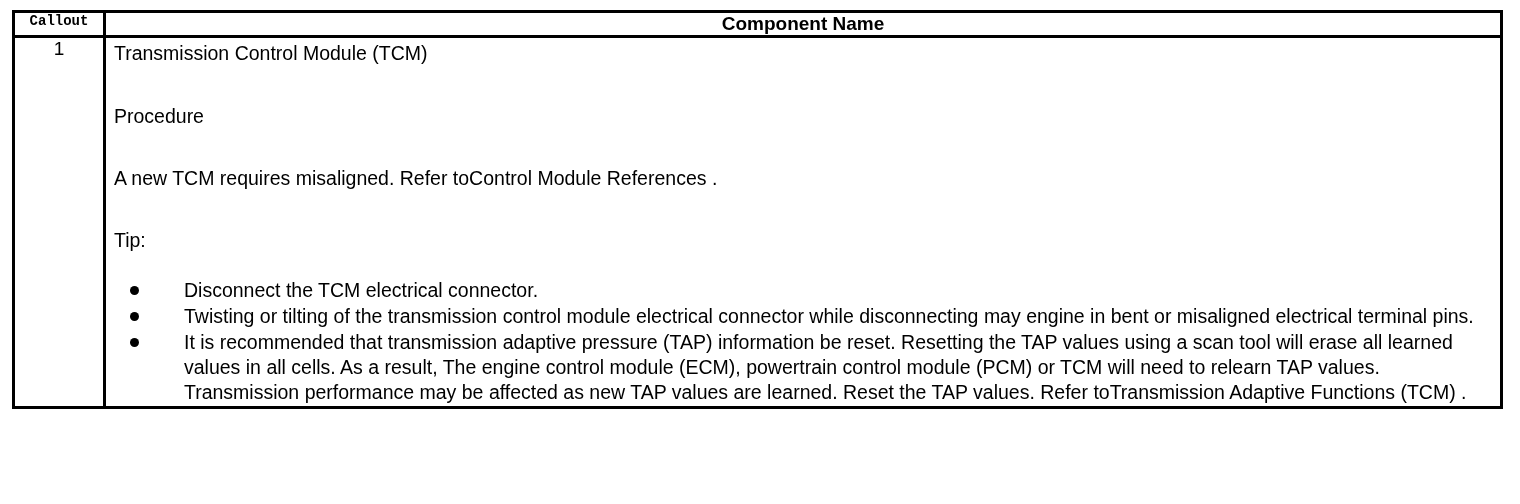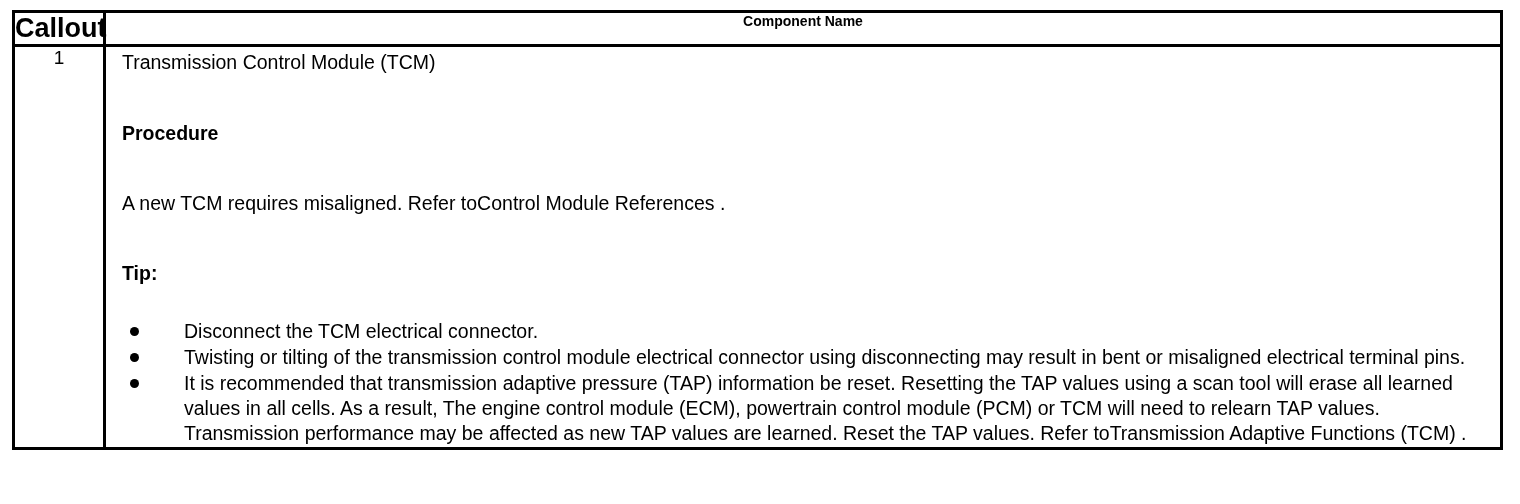--- a/index.html
+++ b/index.html
@@ -35,29 +35,30 @@
   table.component-table td,
   table.component-table th {
     border: 3px solid #000000;
     vertical-align: top;
     padding: 0;
     background: #ffffff;
   }
 
   th.col-callout {
     width: 88px;
-    font-size: 27px;
+    font-size: 14px;
     font-weight: bold;
     text-align: center;
     padding: 5px 0 6px 0;
     letter-spacing: 0px;
+    font-family: Liberation Mono, monospace;
   }
 
   th.col-component {
-    font-size: 14px;
+    font-size: 19px;
     font-weight: bold;
     text-align: center;
     padding: 5px 0 6px 0;
   }
 
   td.callout-cell {
     width: 88px;
     text-align: center;
     vertical-align: middle;
     font-size: 19px;
@@ -65,29 +66,29 @@
   }
 
   td.body-cell {
     padding: 12px 0 10px 10px;
     font-size: 19.5px;
     line-height: 1.28;
   }
 
   .para {
     margin: 0 7px 0 0;
-    padding: 16px;
+    padding: 8px;
   }
 
   .para.title      { padding-top: 3px; }
   .para.spacer-a   { padding-top: 30px; }
   .para.spacer-b   { padding-top: 29px; }
   .para.spacer-c   { padding-top: 29px; }
 
-  .bold { font-weight: bold; }
+  .bold { font-weight: normal; }
 
   ul.tip-list {
     list-style: none;
     margin: 17px 0 0 0;
     padding: 0 0 0 0;
   }
 
   ul.tip-list li {
     position: relative;
     padding-left: 78px;
@@ -135,21 +136,21 @@
 
           <p class="para spacer-c bold">Tip:</p>
 
           <ul class="tip-list">
             <li>
               <span class="bullet"></span>
               <span class="li-text">Disconnect the TCM electrical connector.</span>
             </li>
             <li>
               <span class="bullet"></span>
-              <span class="li-text">Twisting or tilting of the transmission control module electrical connector using disconnecting may result in bent or misaligned electrical terminal pins.</span>
+              <span class="li-text">Twisting or tilting of the transmission control module electrical connector while disconnecting may engine in bent or misaligned electrical terminal pins.</span>
             </li>
             <li>
               <span class="bullet"></span>
               <span class="li-text">It is recommended that transmission adaptive pressure (TAP) information be reset. Resetting the TAP values using a scan tool will erase all learned values in all cells. As a result, The engine control module (ECM), powertrain control module (PCM) or TCM will need to relearn TAP values. Transmission performance may be affected as new TAP values are learned. Reset the TAP values. Refer toTransmission Adaptive Functions (TCM) .</span>
             </li>
           </ul>
 
         </td>
       </tr>
     </tbody>

